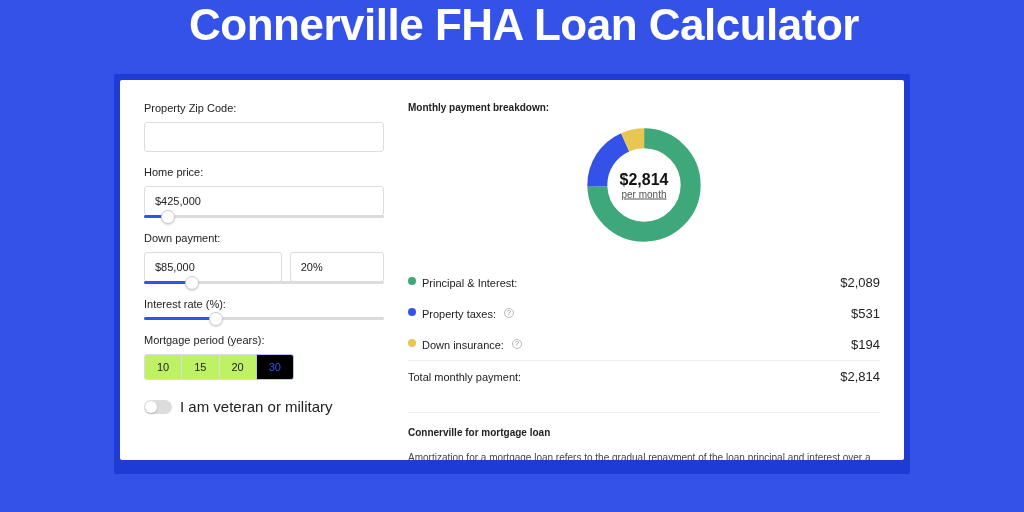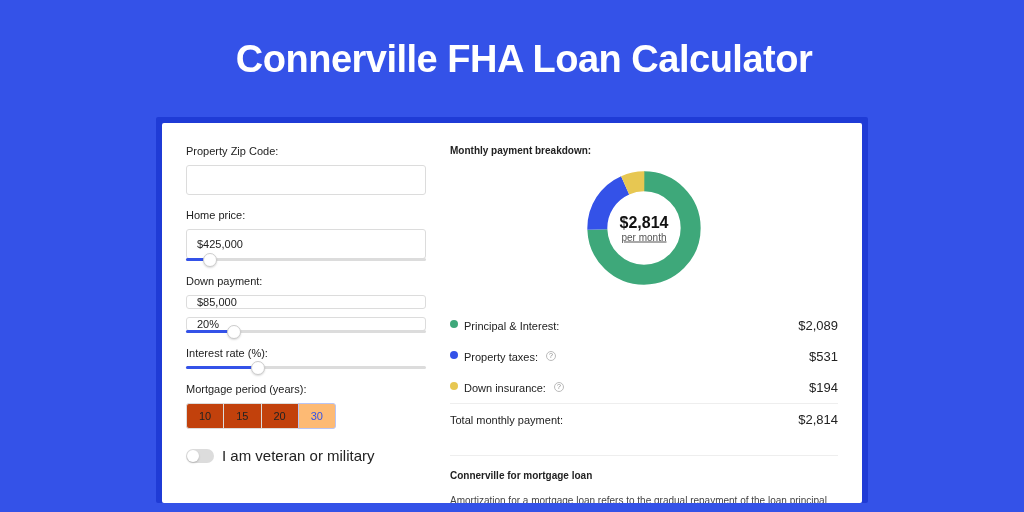--- a/index.html
+++ b/index.html
@@ -1,32 +1,31 @@
 <!DOCTYPE html>
 <html><head>
 <meta charset="utf-8">
 <style>
   * { box-sizing: border-box; margin: 0; padding: 0; }
   html, body { width: 1024px; height: 512px; overflow: hidden; font-family: -apple-system, BlinkMacSystemFont, "Segoe UI", Helvetica, Arial, sans-serif; }
   body { background: #3452e8; }
   .page-title {
     text-align: center;
     color: #fff;
-    font-size: 38px;
+    font-size: 44px;
     font-weight: 700;
     letter-spacing: -0.5px;
-    padding-top: 38px;
     padding-bottom: 24px;
     margin-left: 24px;
   }
   .outer-shell {
-    margin: 12px auto;
-    width: 712px;
+    margin: 0 auto;
+    width: 796px;
     background: #1f3bd6;
-    padding: 6px 6px 0 6px;
+    padding: 6px 6px 14px 6px;
     border-radius: 2px;
   }
   .card {
     background: #fff;
     border-radius: 2px;
     padding: 22px 24px 0 24px;
     display: flex;
     gap: 24px;
     height: 380px;
     overflow: hidden;
@@ -62,36 +61,36 @@
   .slider-handle {
     position: absolute;
     top: 50%;
     transform: translate(-50%, -50%);
     width: 14px; height: 14px;
     background: #fff;
     border: 1px solid #ccc;
     border-radius: 50%;
     box-shadow: 0 1px 2px rgba(0,0,0,0.15);
   }
-  .row2 { display: flex; gap: 8px; flex-direction: column; }
+  .row2 { display: flex; gap: 8px; }
   .row2 .input:first-child { flex: 1.6; }
   .row2 .input:last-child { flex: 1; }
   .period-group { display: flex; gap: 0; }
   .period-btn {
     border: 1px solid #dcdcdc;
-    background: #c2410c;
+    background: #bef264;
     font-size: 11px;
     color: #222;
     padding: 6px 12px;
     cursor: pointer;
   }
   .period-btn:first-child { border-radius: 3px 0 0 3px; }
   .period-btn:last-child { border-radius: 0 3px 3px 0; }
   .period-btn + .period-btn { margin-left: -1px; }
-  .period-btn.active { background: #fdba74; color: #3452e8; border-color: #b8c4f5; position: relative; z-index: 1; }
+  .period-btn.active { background: #000000; color: #3452e8; border-color: #b8c4f5; position: relative; z-index: 1; }
   .toggle-row { display: flex; align-items: center; gap: 8px; margin-top: 18px; }
   .toggle {
     width: 28px; height: 14px;
     background: #dcdcdc;
     border-radius: 8px;
     position: relative;
   }
   .toggle .knob {
     position: absolute;
     left: 1px; top: 1px;

